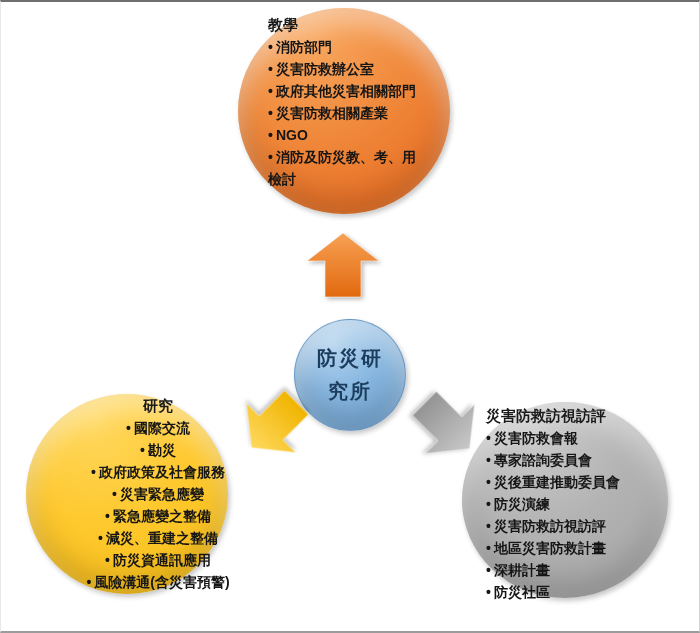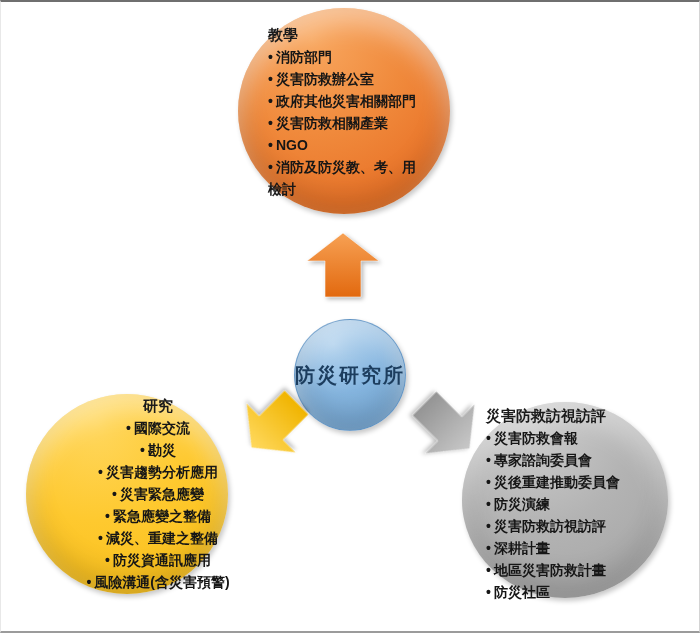--- a/index.html
+++ b/index.html
@@ -31,29 +31,29 @@
     left:26px; top:394px; width:202px; height:200px;
     background:radial-gradient(circle at 35% 15%, #FFD75E 0%, #FEC92F 45%, #F8BC12 100%);
   }
   .service-circle {
     left:462px; top:402px; width:206px; height:196px;
     background:radial-gradient(circle at 35% 15%, #CBCBCB 0%, #B3B3B3 45%, #A2A2A2 100%);
   }
   .center-circle {
     left:294px; top:319px; width:110px; height:110px;
     background:radial-gradient(circle at 35% 22%, #B2D2ED 0%, #86B6E0 45%, #6FA3D2 100%);
-    display:flex; flex-direction:row; align-items:center; justify-content:center;
+    display:flex; flex-direction:column; align-items:center; justify-content:center;
     border:1px solid rgba(60,110,160,0.35);
   }
   .center-line {
     font-size:20px; font-weight:bold; color:#1C3D5E;
     line-height:33px; letter-spacing:2px; text-align:center;
   }
   .text-block { position:absolute; }
-  .teaching-circle .text-block { left:30px; top:16px; width:155px; }
+  .teaching-circle .text-block { left:30px; top:6px; width:155px; }
   .research-circle .text-block { left:44px; top:1px;  width:176px;text-align:center; }
   .service-circle  .text-block { left:24px; top:3px;  width:178px; }
   .node-title {
     font-size:15px; font-weight:bold; color:#1b1b1b; line-height:22px;
   }
   .bullet {
     font-size:14px; font-weight:bold; color:#161616; line-height:22px;
   }
   .bullet::before { content:"•"; margin-right:3px; }
   .arrow-svg { position:absolute; overflow:visible;
@@ -80,41 +80,41 @@
       </div>
   </div>
 </div>
 
 <div class="circle research-circle">
   <div class="text-block">
     <div class="node-title">研究</div>
     <div class="bullets">
         <div class="bullet">國際交流</div>
         <div class="bullet">勘災</div>
-        <div class="bullet">災害趨勢分析應用</div>
+        <div class="bullet">政府政策及社會服務</div>
         <div class="bullet">災害緊急應變</div>
         <div class="bullet">緊急應變之整備</div>
         <div class="bullet">減災、重建之整備</div>
         <div class="bullet">防災資通訊應用</div>
         <div class="bullet">風險溝通(含災害預警)</div>
       </div>
   </div>
 </div>
 
 <div class="circle service-circle">
   <div class="text-block">
     <div class="node-title">災害防救訪視訪評</div>
     <div class="bullets">
         <div class="bullet">災害防救會報</div>
         <div class="bullet">專家諮詢委員會</div>
         <div class="bullet">災後重建推動委員會</div>
         <div class="bullet">防災演練</div>
         <div class="bullet">災害防救訪視訪評</div>
+        <div class="bullet">地區災害防救計畫</div>
         <div class="bullet">深耕計畫</div>
-        <div class="bullet">地區災害防救計畫</div>
         <div class="bullet">防災社區</div>
       </div>
   </div>
 </div>
 
 <div class="circle center-circle">
   <div class="center-line">防災研</div>
   <div class="center-line">究所</div>
 </div>
 

